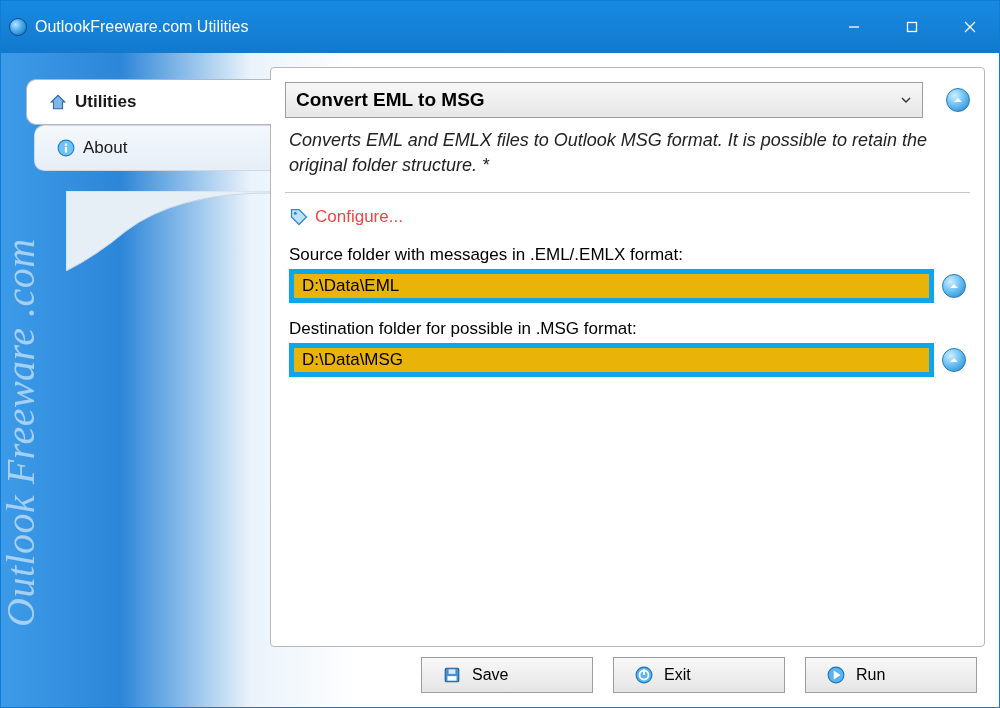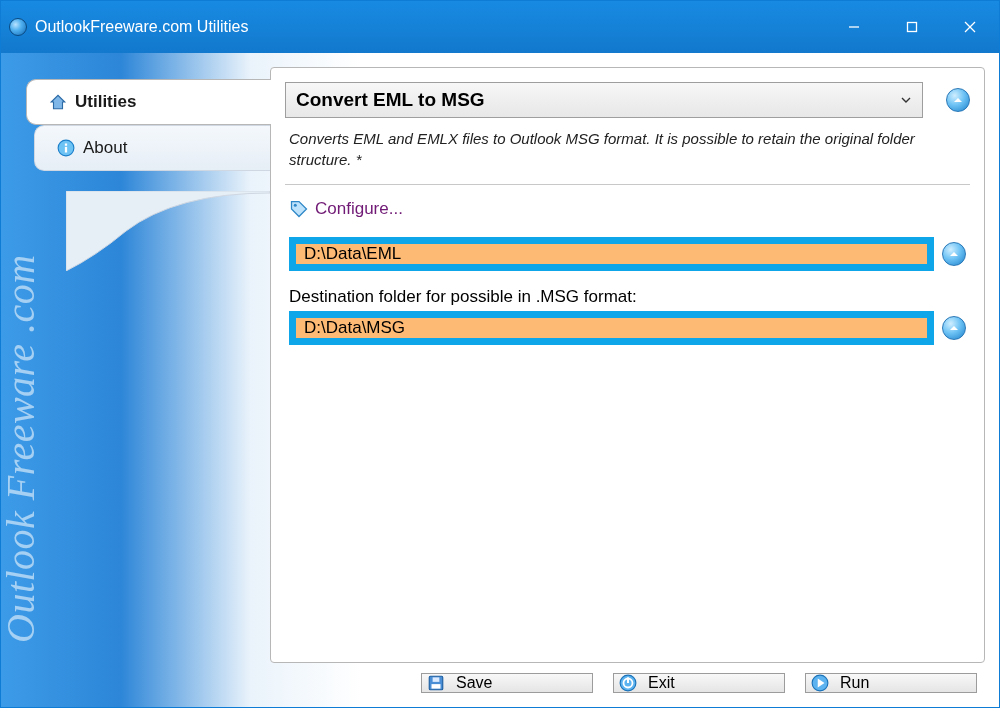--- a/index.html
+++ b/index.html
@@ -156,73 +156,73 @@
   background: radial-gradient(circle at 35% 30%, #cfeeff 0%, #6ec3f5 45%, #1b7fc9 100%);
   border: 1px solid #2b78b7;
   display: flex; align-items: center; justify-content: center;
   cursor: pointer;
   flex-shrink: 0;
 }
 .round-btn svg { width: 10px; height: 10px; }
 
 .description {
   font-style: italic;
-  font-size: 15px;
+  font-size: 18px;
   color: #222;
   padding: 10px 4px 14px 4px;
   line-height: 1.4;
 }
 .divider { border-top: 1px solid #c8c8c8; margin-bottom: 14px; }
 
 .profile-row {
   display: flex;
   align-items: center;
   padding: 0 4px 18px 4px;
 }
 .profile-row .label { flex: 1; font-size: 17px; }
 .configure-link {
   display: flex;
   align-items: center;
   gap: 6px;
-  color: #701a75;
+  color: #ef4444;
   font-size: 17px;
   cursor: pointer;
 }
 .tag-icon {
   width: 20px; height: 20px;
   display:flex; align-items:center; justify-content:center;
 }
 
 .field-block { padding: 0 4px 16px 4px; }
 .field-label { font-size: 17px; margin-bottom: 4px; }
 .field-row { display: flex; align-items: center; gap: 8px; }
 .text-input {
   flex: 1;
   height: 34px;
-  border: 7px solid #0ea5e9;
+  border: 5px solid #0ea5e9;
   padding: 0 8px;
   font-size: 17px;
   font-family: inherit;
-  background: #fdba74;
+  background: #eab308;
 }
 
 .bottom-buttons {
   display: flex;
   justify-content: flex-end;
   gap: 20px;
   padding: 10px 8px 4px 0;
 }
 .action-btn {
   width: 172px;
-  height: 20px;
+  height: 36px;
   background: linear-gradient(to bottom, #f8f8f8, #e5e5e5);
   border: 1px solid #9c9c9c;
   display: flex;
   align-items: center;
-  padding-left: 4px;
+  padding-left: 20px;
   gap: 10px;
   font-size: 16px;
   cursor: pointer;
 }
 .btn-icon { width: 20px; height: 20px; display:flex; align-items:center; justify-content:center; }
 </style>
 </head>
 <body>
 
 <div class="window">
@@ -307,20 +307,21 @@
               <svg viewBox="0 0 16 16" width="20" height="20">
                   <path d="M2 2 L8 2 L14 8 L8 14 L2 8 Z" fill="#bde2fb" stroke="#2e87c7" stroke-width="1"></path>
                   <circle cx="5" cy="5" r="1.2" fill="#2e87c7"></circle>
                 </svg>
             </span>
             <span>Configure...</span>
           </div>
         </div>
 
         <div class="field-block">
+          <div class="field-label">Source folder with messages in .EML/.EMLX format:</div>
           <div class="field-row">
             <input class="text-input" value="D:\Data\EML" style="">
             <div class="round-btn">
               <svg viewBox="0 0 10 10">
                   <path d="M1 7 L5 3 L9 7 Z" fill="#fff"></path>
                 </svg>
             </div>
           </div>
         </div>
 

